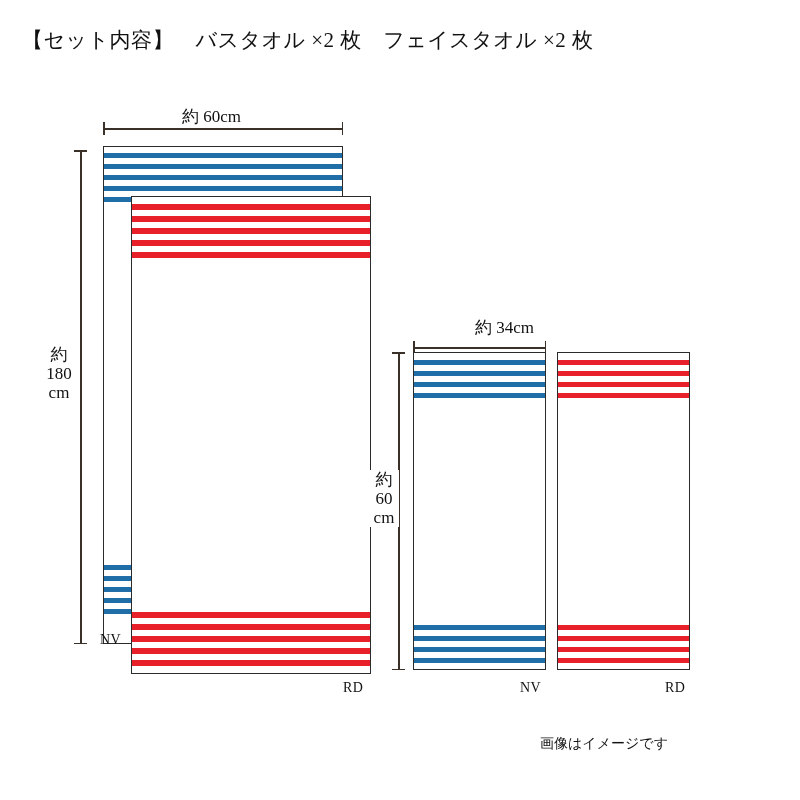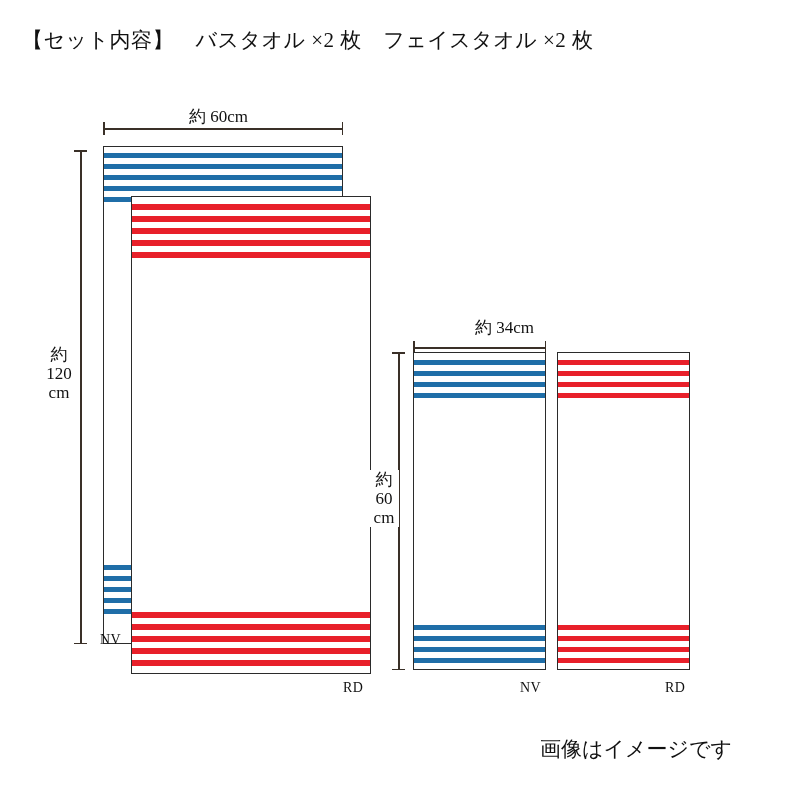--- a/index.html
+++ b/index.html
@@ -31,21 +31,21 @@
     letter-spacing: 0.5px;
     white-space: nowrap;
     font-family: "Liberation Serif", serif;
     color: #111111;
   }
 
   
   #footer-note {
     left: 540px;
     top: 735px;
-    font-size: 21px;
+    font-size: 14px;
     white-space: nowrap;
     color: #111111;
   }
 
   
   .towel {
     box-sizing: border-box;
     background: #ffffff;
     border: 1.5px solid #2b2b2b;
   }
@@ -108,28 +108,28 @@
 </head>
 <body>
 
 <div id="stage">
 
   <div class="abs" id="header-title">【セット内容】　バスタオル ×2 枚　フェイスタオル ×2 枚</div>
 
   <div class="dim-line-h abs" style="left:103px; top:128px; width:240px;"></div>
   <div class="dim-cap-v abs" style="left:103px; top:122px;"></div>
   <div class="dim-cap-v abs" style="left:341.5px; top:122px;"></div>
-  <div class="dim-text-h abs" style="left:184px; top:105px;">約 60cm</div>
+  <div class="dim-text-h abs" style="left:177px; top:105px;">約 60cm</div>
 
   <div class="dim-line-v abs" style="left:80px; top:150px; height:494px;"></div>
   <div class="dim-cap-h abs" style="left:74px; top:150px;"></div>
   <div class="dim-cap-h abs" style="left:74px; top:642.5px;"></div>
   <div class="dim-text-v abs" style="left:44px; top:345px;">
     <div>約</div>
-    <div>120</div>
+    <div>180</div>
     <div>cm</div>
   </div>
 
   <div class="towel abs" id="bath-navy" style="left:103px; top:146px; width:240px; height:498px;">
 
     <div class="stripe" style="top:6px;  height:5px; background:#1f6ea8;"></div>
     <div class="stripe" style="top:17px; height:5px; background:#1f6ea8;"></div>
     <div class="stripe" style="top:28px; height:5px; background:#1f6ea8;"></div>
     <div class="stripe" style="top:39px; height:5px; background:#1f6ea8;"></div>
     <div class="stripe" style="top:50px; height:5px; background:#1f6ea8;"></div>

